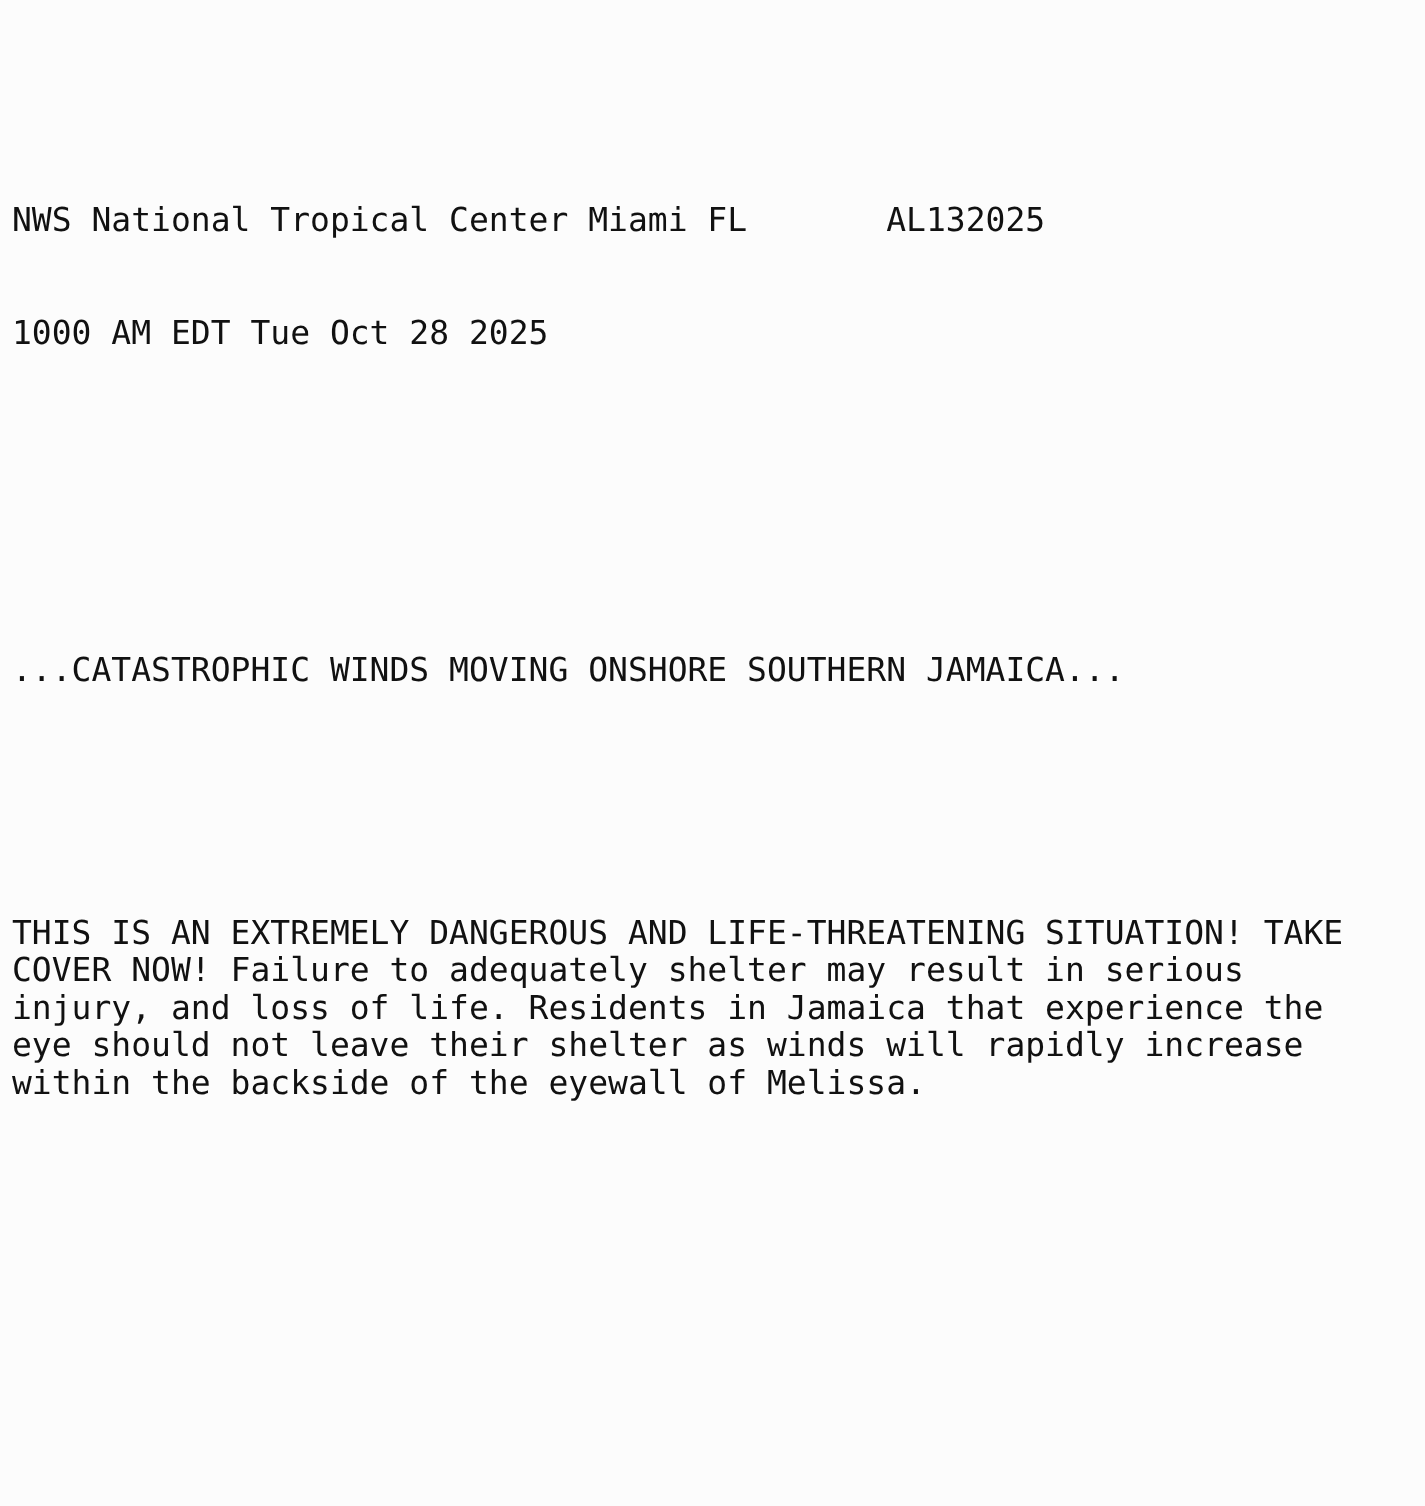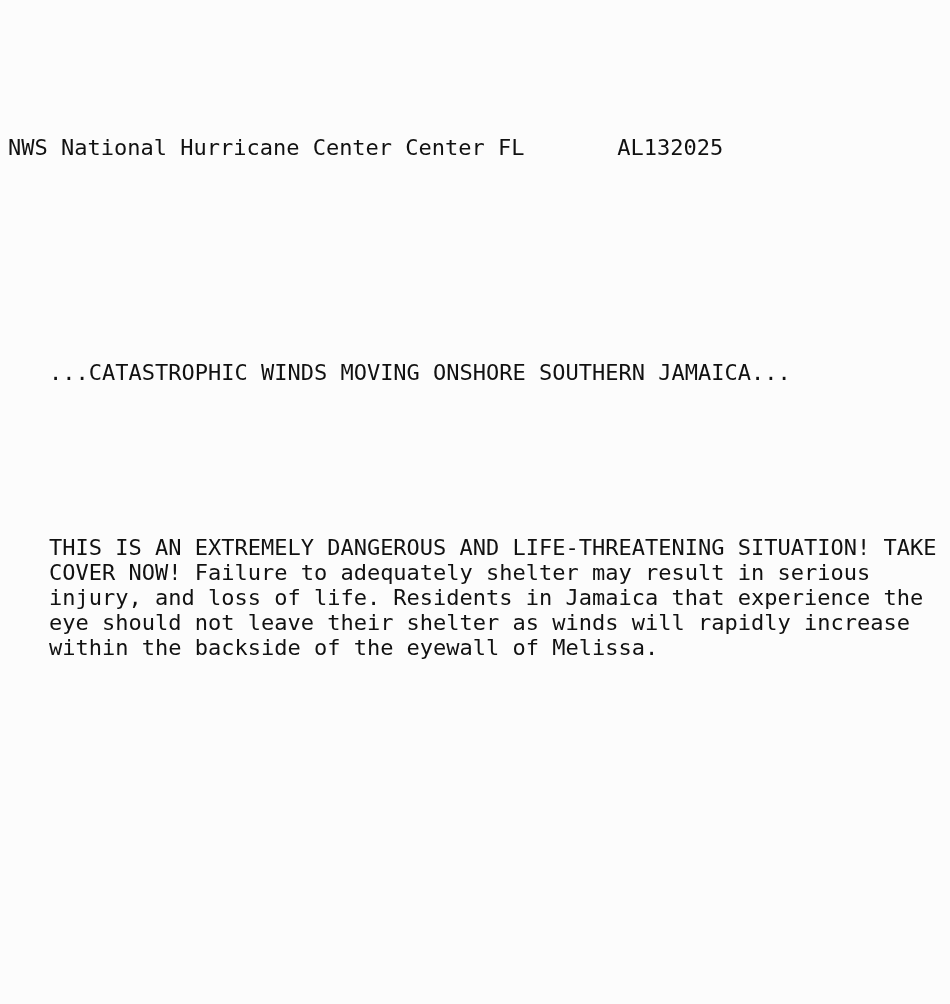--- a/index.html
+++ b/index.html
@@ -13,31 +13,32 @@
     box-sizing: border-box;
     padding: 10px 8px 19px 8px;
     background: #fcfcfc;
     color: #111111;
     font-family: "DejaVu Sans Mono", "Liberation Mono", monospace;
     font-size: 22px;
     line-height: 25px;
     white-space: pre;
     overflow: hidden;
   }
-  .block { margin-top: 25px; margin-left: 41px; }
+  .block { margin-top: 25px; }
   .line { height: 25px; }
   .storm-id { margin-left: 7ch; margin-top: 48px; }
 </style>
 </head>
 <body>
 
 <div class="bulletin">
 
   <div>
-    <div class="line"><span>NWS National Hurricane Center Center FL</span><span class="storm-id">AL132025</span></div>
+    <div class="line"><span>NWS National Tropical Center Miami FL</span><span class="storm-id">AL132025</span></div>
+    <div class="line">1000 AM EDT Tue Oct 28 2025</div>
   </div>
 
   <div class="block">
     <div class="line">...CATASTROPHIC WINDS MOVING ONSHORE SOUTHERN JAMAICA...</div>
   </div>
 
   <div class="block">THIS IS AN EXTREMELY DANGEROUS AND LIFE-THREATENING SITUATION! TAKE
 COVER NOW! Failure to adequately shelter may result in serious
 injury, and loss of life. Residents in Jamaica that experience the
 eye should not leave their shelter as winds will rapidly increase

